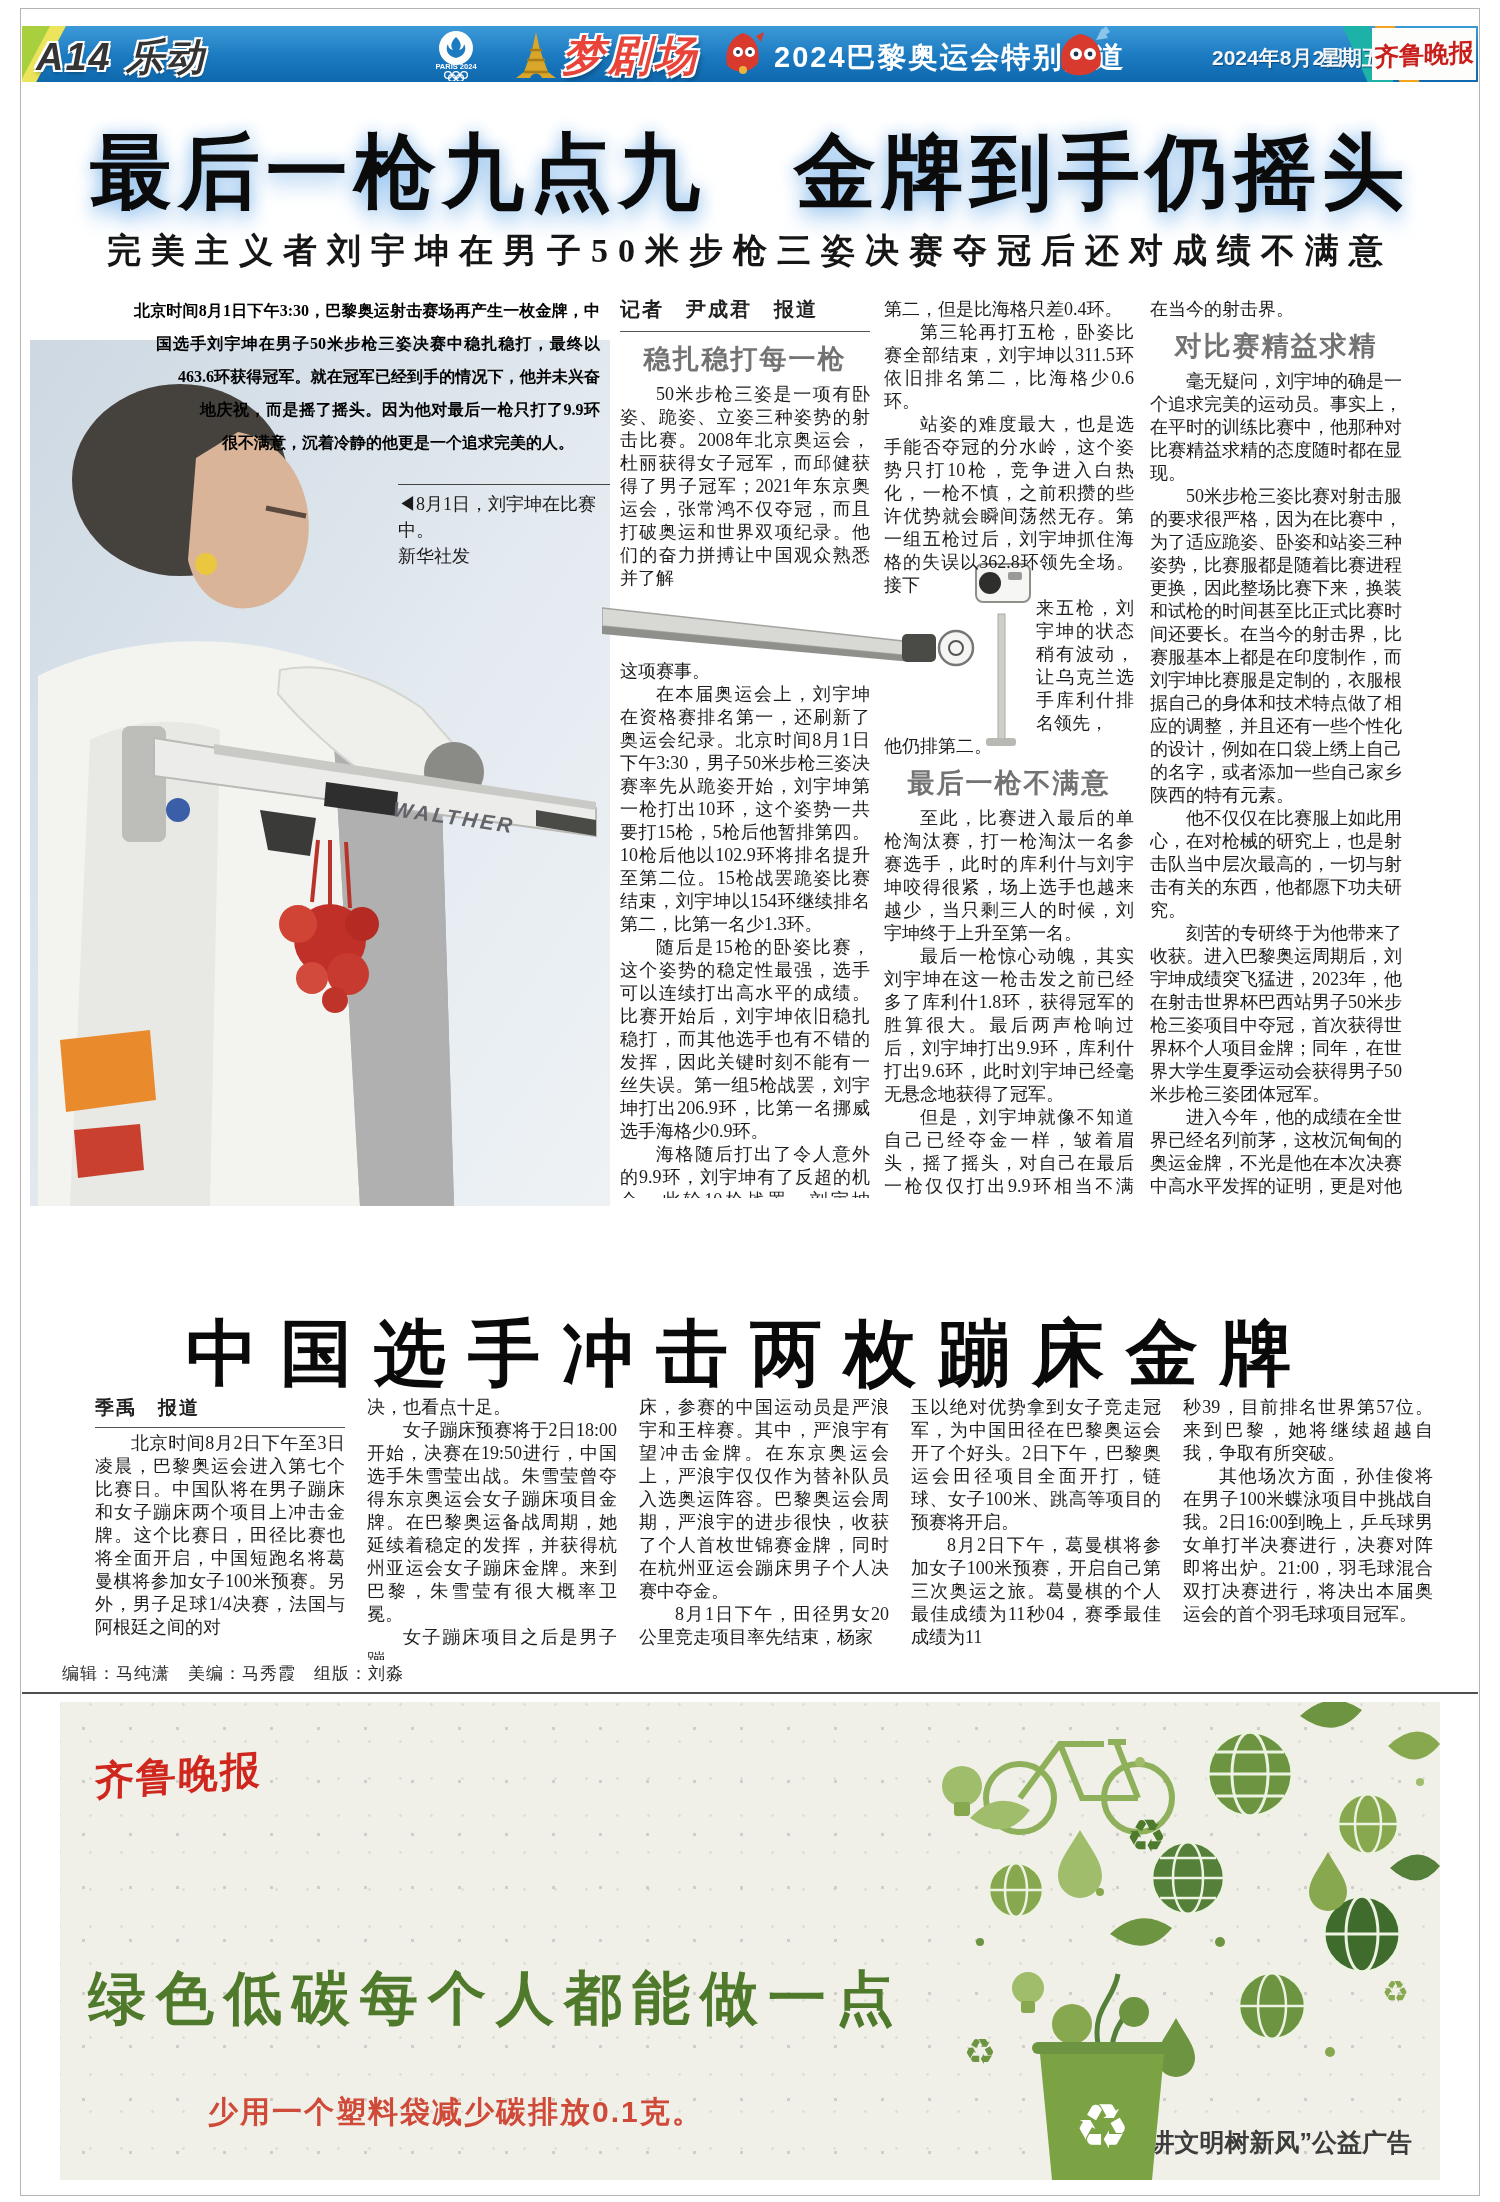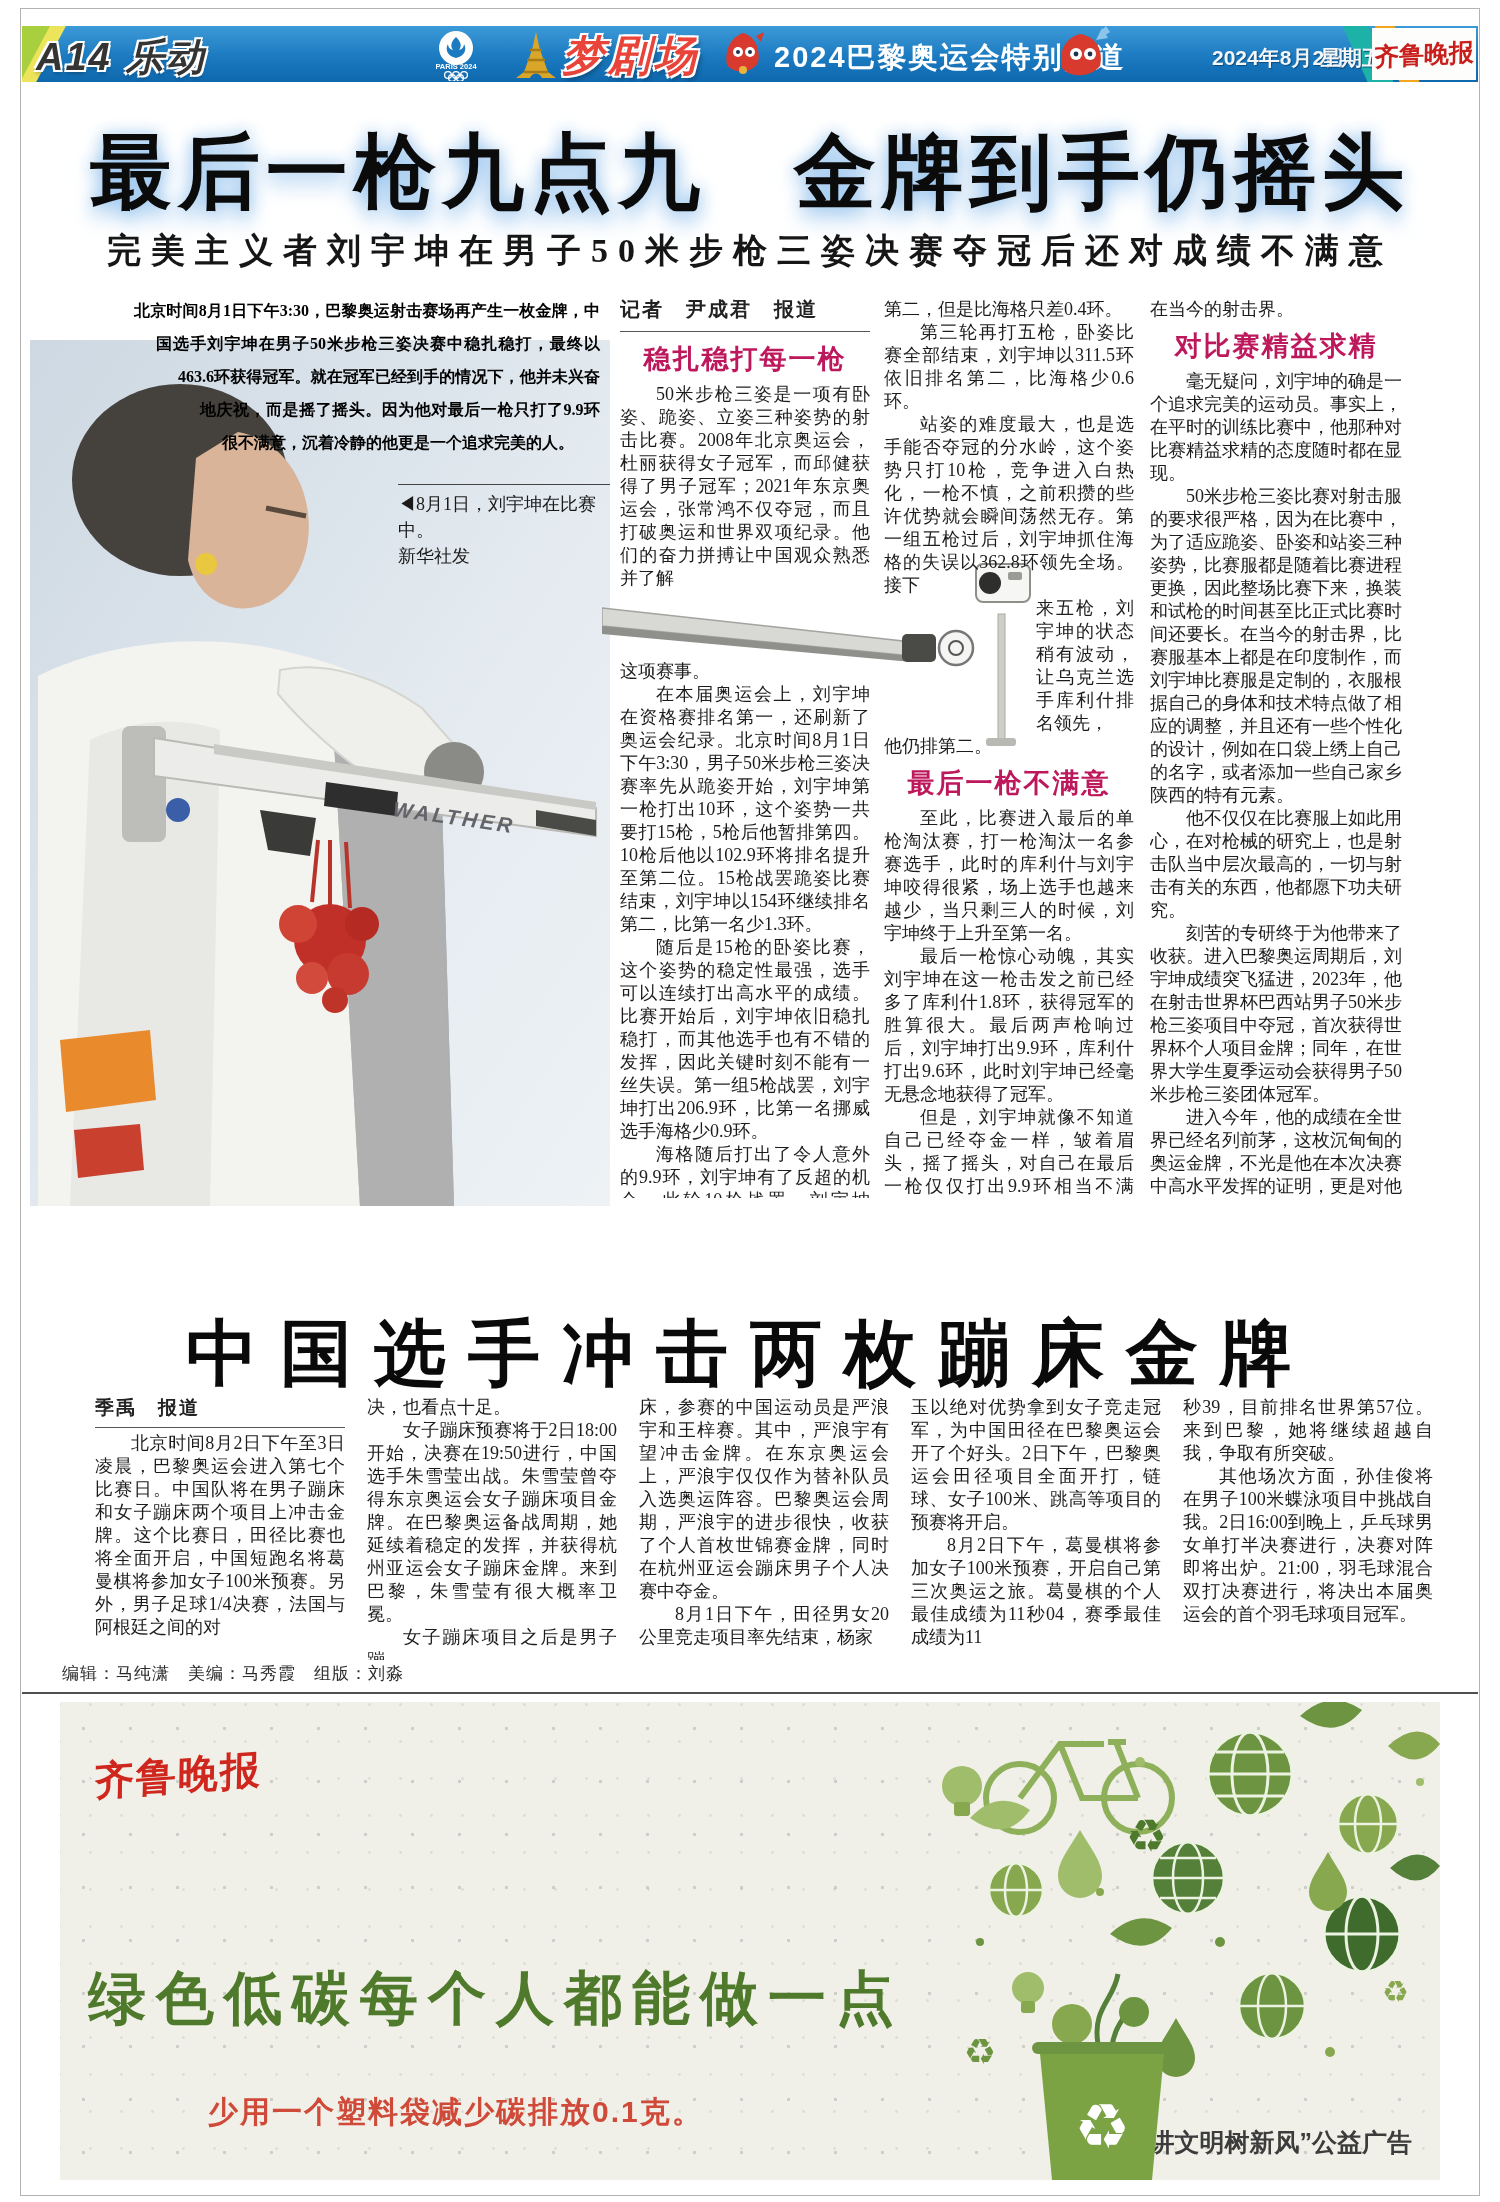--- a/index.html
+++ b/index.html
@@ -42,21 +42,21 @@
       font-family:"Liberation Serif",serif;font-weight:700;font-size:34px;letter-spacing:10px;color:#161616;}
 
   
   .col{position:absolute;width:250px;height:900px;overflow:hidden;font-size:18px;line-height:23px;
        text-align:justify;color:#1c1c1c;}
   .para{margin:0;text-indent:2em;}
   .para.noind{text-indent:0;}
   .byline{font-family:"Liberation Sans",sans-serif;font-size:20px;font-weight:700;color:#222;
           border-bottom:1px solid #555;padding-bottom:10px;margin-bottom:16px;letter-spacing:2px;}
   .sechead{font-family:"Liberation Sans",sans-serif;text-align:center;font-weight:900;font-size:27px;
-           letter-spacing:2px;margin:14px 0 12px;text-indent:0;color:#be185d;}
+           letter-spacing:2px;margin:14px 0 12px;text-indent:0;color:#737373;}
   .intro{position:absolute;left:62px;top:6px;width:508px;font-size:16px;line-height:33px;font-weight:700;
          text-align:justify;color:#000000;}
   .intro-shape{float:left;width:200px;height:200px;margin-top:70px;
                shape-outside:polygon(0 0,0 100%,100% 100%,10% 0);}
   .caption{position:absolute;left:368px;top:196px;width:212px;border-top:1px solid #444;padding-top:6px;
            font-size:18px;line-height:26px;color:#1a1a1a;}
   .caption .credit{text-align:left;}
   .wrapnarrow{margin-left:auto;width:98px;text-align:justify;}
 
   

